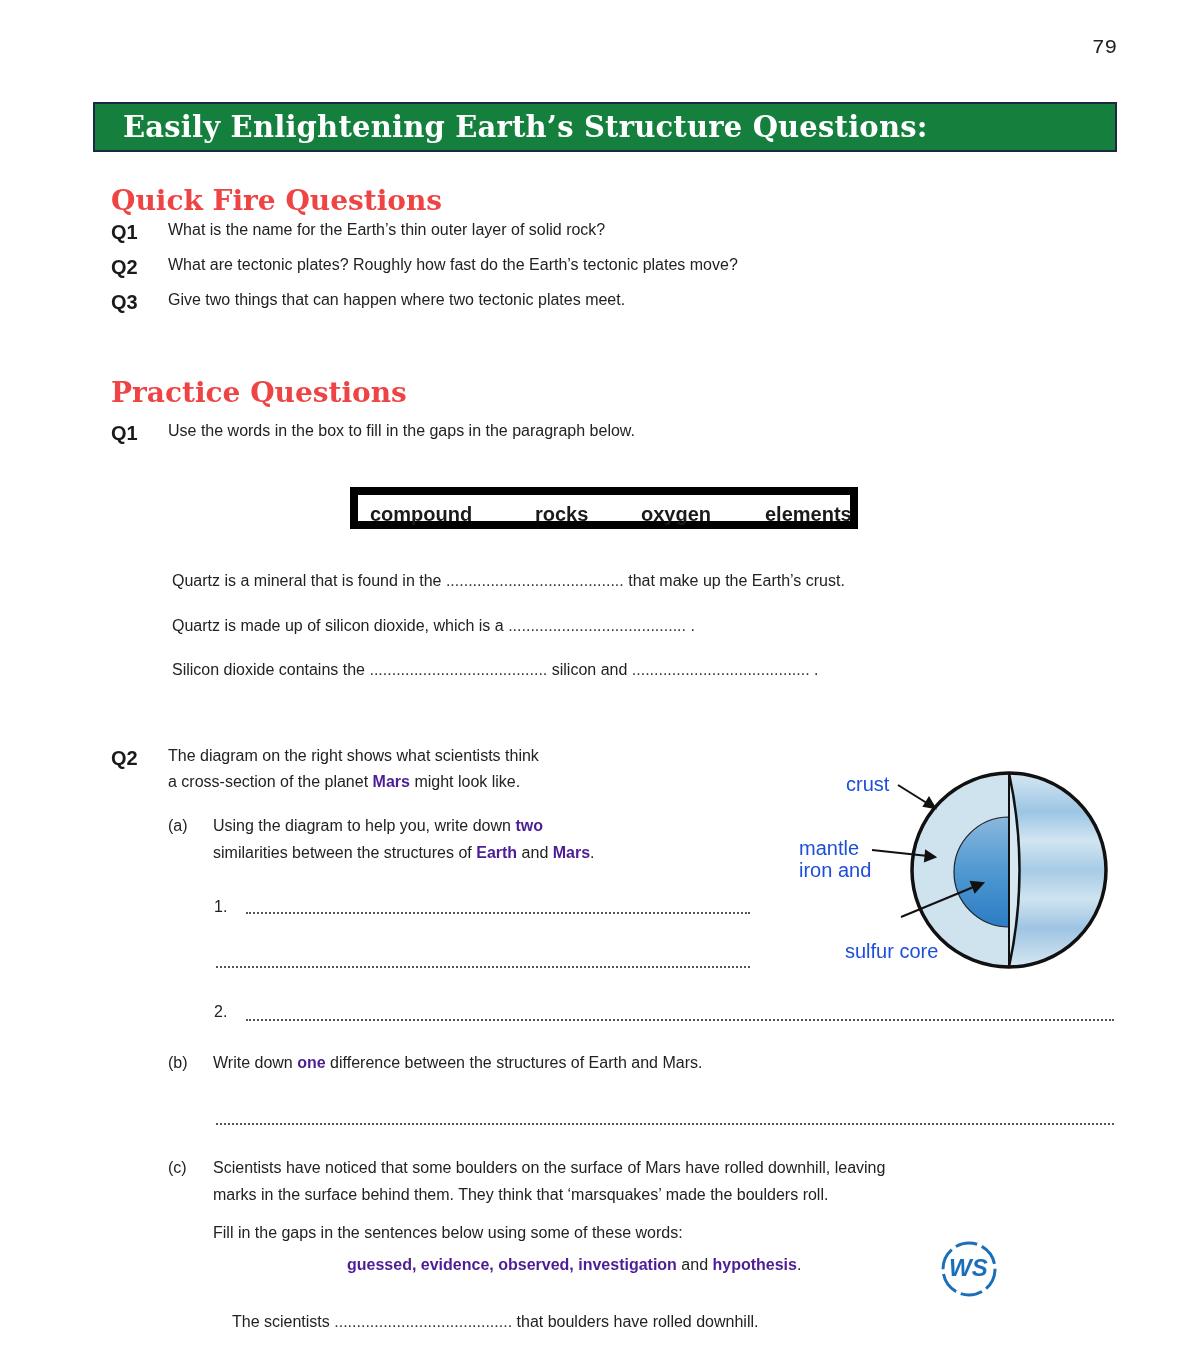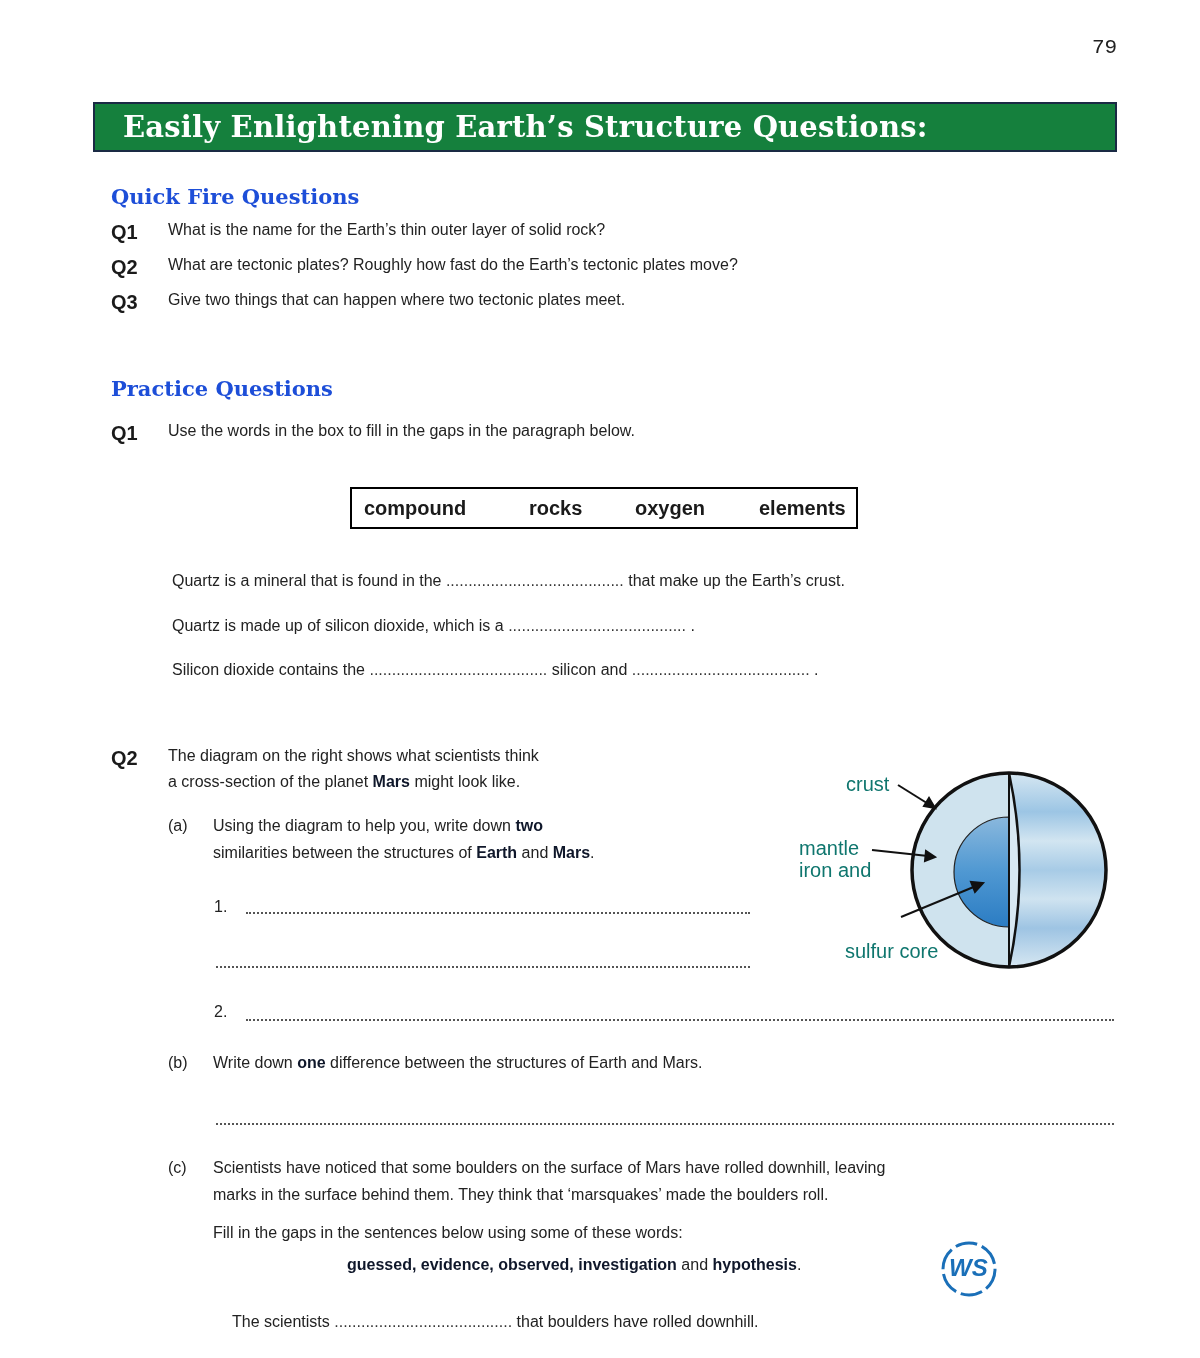--- a/index.html
+++ b/index.html
@@ -4,28 +4,28 @@
 <style>
   html, body { margin: 0; padding: 0; background: #ffffff; }
   body { width: 1200px; height: 1358px; position: relative; overflow: hidden;
          font-family: "Liberation Sans", "DejaVu Sans", sans-serif; color: #1a1a1a; }
   .abs { position: absolute; }
   .pagenum { left: 1092px; top: 36px; font-family: "Liberation Mono", "DejaVu Sans Mono", monospace; font-size: 21px; color: #222; }
   .title-bar { left: 81px; top: 102px; width: 1024px; height: 50px; background: #15803d;
                border: 2px solid #1a2a44; box-sizing: border-box; margin-left: 12px; }
   .title-bar span { position: absolute; left: 28px; top: 6px; font-family: "DejaVu Serif", serif;
                     font-weight: bold; font-size: 29px; color: #ffffff; letter-spacing: 0.2px; }
-  .section { font-family: "DejaVu Serif", serif; font-weight: bold; font-size: 21px; color: #1d4ed8; }
+  .section { font-family: "DejaVu Serif", serif; font-weight: bold; font-size: 28px; color: #ef4444; }
   .q { font-size: 16px; color: #222; white-space: nowrap; }
   .qnum { font-weight: bold; font-size: 20px; color: #1a1a1a; }
-  .wordbox { left: 350px; top: 487px; width: 508px; height: 42px; border: 2px solid #000000; box-sizing: border-box; }
+  .wordbox { left: 350px; top: 487px; width: 508px; height: 42px; border: 8px solid #000000; box-sizing: border-box; }
   .wordbox span { position: absolute; top: 8px; font-weight: bold; font-size: 20px; color: #1a1a1a; }
   .dots { color: #333; letter-spacing: 0px; }
-  b { color: #0f172a; }
-  .label { font-size: 20px; color: #0f766e; white-space: nowrap; }
+  b { color: #4c1d95; }
+  .label { font-size: 20px; color: #1d4ed8; white-space: nowrap; }
   .dotline { height: 0; border-bottom: 2px dotted #555; }
 </style>
 </head>
 <body>
 
 <div class="abs pagenum">79</div>
 
 <div class="abs title-bar">
   <span>Easily Enlightening Earth’s Structure Questions:</span>
 </div>

